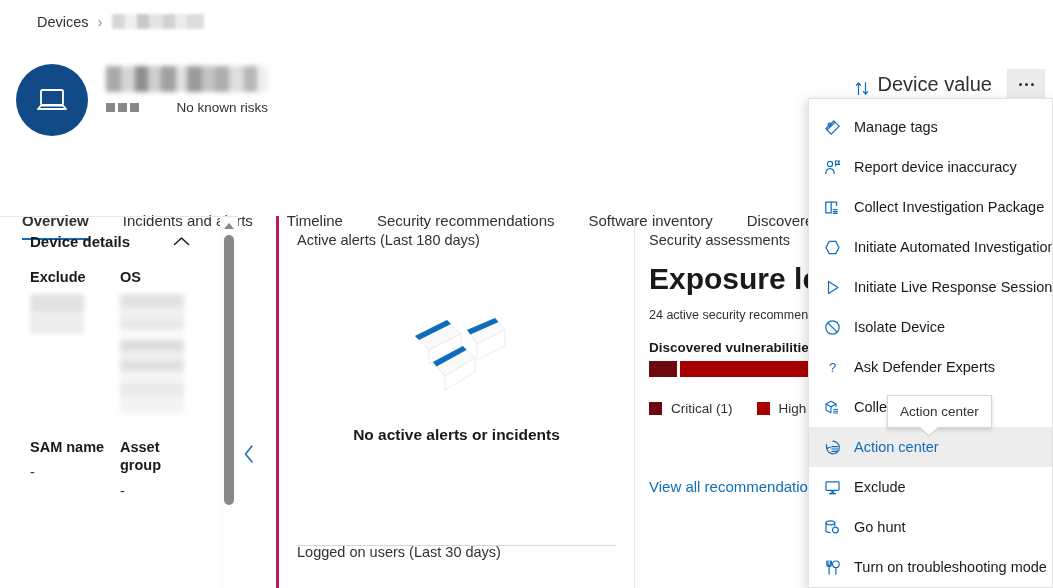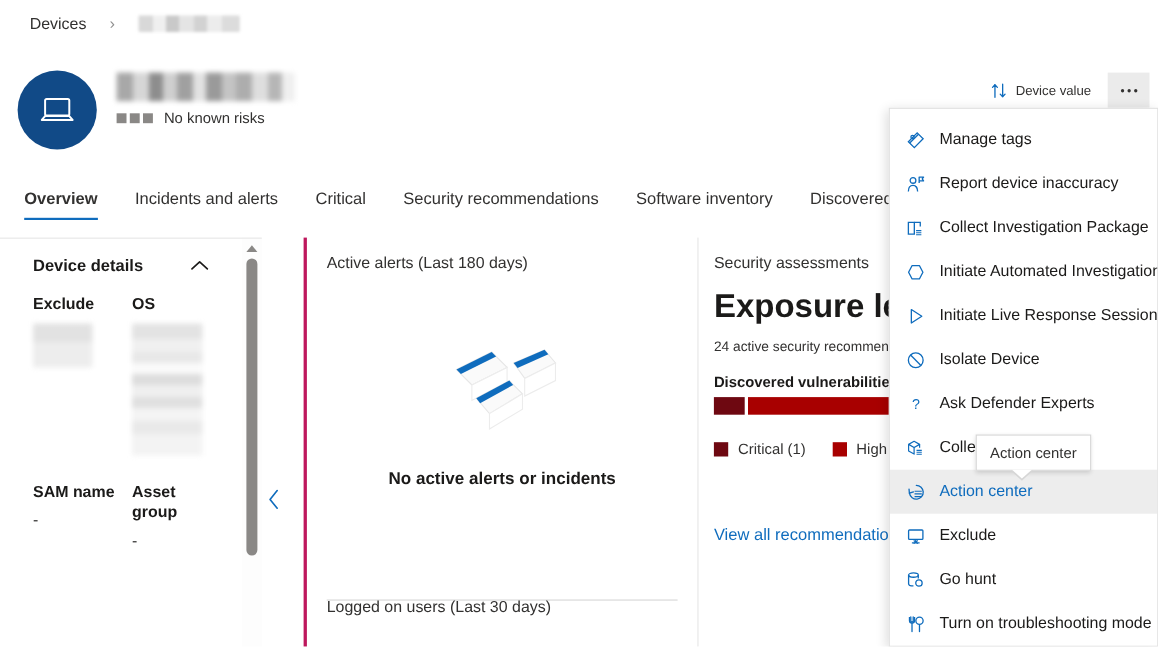--- a/index.html
+++ b/index.html
@@ -14,22 +14,22 @@
   #app {
     position: relative;
     width: 1053px; height: 588px;
     background: #ffffff;
     overflow: hidden;
   }
 
   
   .breadcrumb {
     position: absolute;
-    left: 27px; top: 14px;
-    display: flex; align-items: flex-start; gap: 21px;
+    left: 37px; top: 14px;
+    display: flex; align-items: flex-start; gap: 9px;
     font-size: 14.5px;
   }
   .breadcrumb .crumb-link {
     color: #323130;
     cursor: pointer;
   }
   .breadcrumb .crumb-sep {
     color: #909090;
     font-size: 15px;
     line-height: 1;
@@ -60,38 +60,39 @@
   .device-name-redact {
     width: 162px; height: 26px;
     background: linear-gradient(90deg,#a8a8a8 0 9%,#d6d6d6 9% 18%,#8d8d8d 18% 26%,#cfcfcf 26% 34%,#a0a0a0 34% 43%,#e2e2e2 43% 50%,#9a9a9a 50% 59%,#c4c4c4 59% 67%,#adadad 67% 76%,#dedede 76% 85%,#b6b6b6 85% 93%,#efefef 93% 100%);
     filter: blur(2.4px);
     margin-bottom: 8px;
   }
   .risk-row {
     display: flex; align-items: center; gap: 10px;
     font-size: 13.5px;
     color: #323130;
+    justify-content: space-between;
   }
   .risk-bars { display: flex; gap: 3px; }
   .risk-bars i {
     display: block;
     width: 9px; height: 9px;
     background: #8a8886;
   }
 
   
   .toolbar {
     position: absolute;
     right: 8px; top: 66px;
     display: flex; align-items: center; gap: 0px;
   }
   .tb-btn {
-    display: flex; align-items: flex-start; gap: 8px;
+    display: flex; align-items: flex-end; gap: 8px;
     padding: 7px 9px;
-    font-size: 12px;
+    font-size: 20px;
     color: #323130;
     background: transparent;
     border: none;
     cursor: pointer;
     font-family: "Liberation Sans", sans-serif;
     white-space: nowrap;
   }
   .tb-sort-icon { color: #0f6cbd; display: flex; }
   .tb-ellipsis {
     width: 38px; height: 32px;
@@ -113,20 +114,21 @@
     left: 22px; top: 168px;
     display: flex; align-items: flex-end; gap: 0;
     white-space: nowrap;
   }
   .tab {
     font-size: 15px;
     color: #323130;
     padding: 4px 17px 11px 17px;
     cursor: pointer;
     position: relative;
+    margin-top: 40px;
   }
   .tab:first-child { padding-left: 0; }
   .tab.active { font-weight: bold; }
   .tab.active::after {
     content: "";
     position: absolute;
     left: 0; right: 17px; bottom: 0;
     height: 2.5px;
     background: #0f6cbd;
   }
@@ -402,21 +404,21 @@
     <button class="tb-ellipsis">
       <i></i>
       <i></i>
       <i></i>
     </button>
   </div>
 
   <div class="tabs">
     <div class="tab active"><span>Overview</span></div>
     <div class="tab"><span>Incidents and alerts</span></div>
-    <div class="tab"><span>Critical</span></div>
+    <div class="tab"><span>Timeline</span></div>
     <div class="tab"><span>Security recommendations</span></div>
     <div class="tab"><span>Software inventory</span></div>
     <div class="tab"><span>Discovered</span></div>
   </div>
 
   <div class="content">
 
     <div class="col-details">
       <div class="details-head">
         <span class="details-title">Device details</span>

